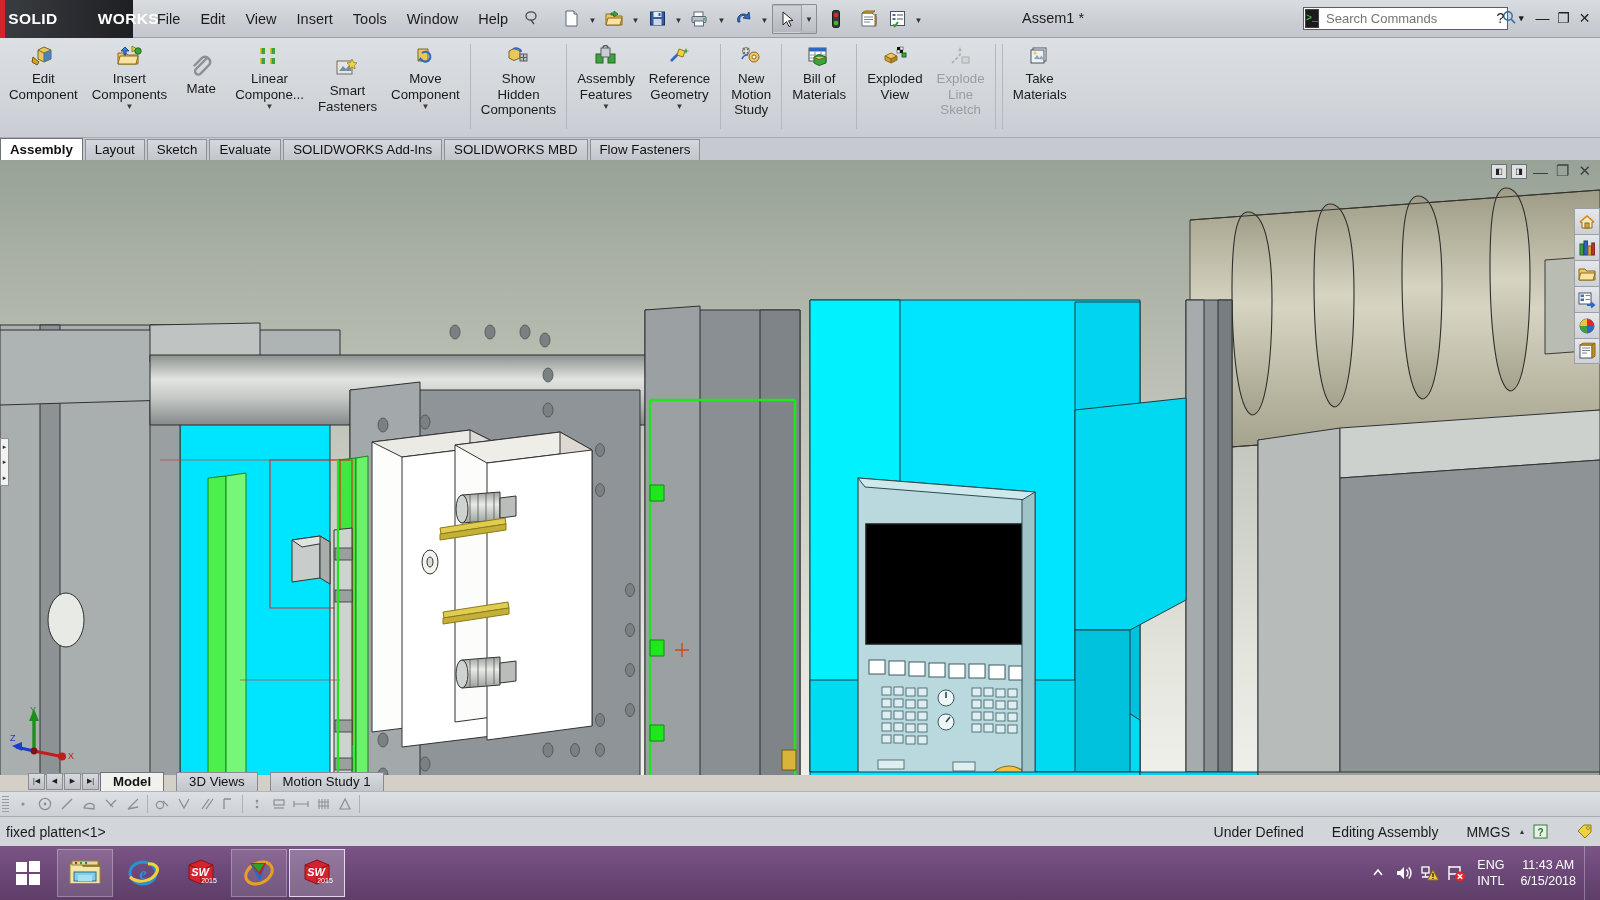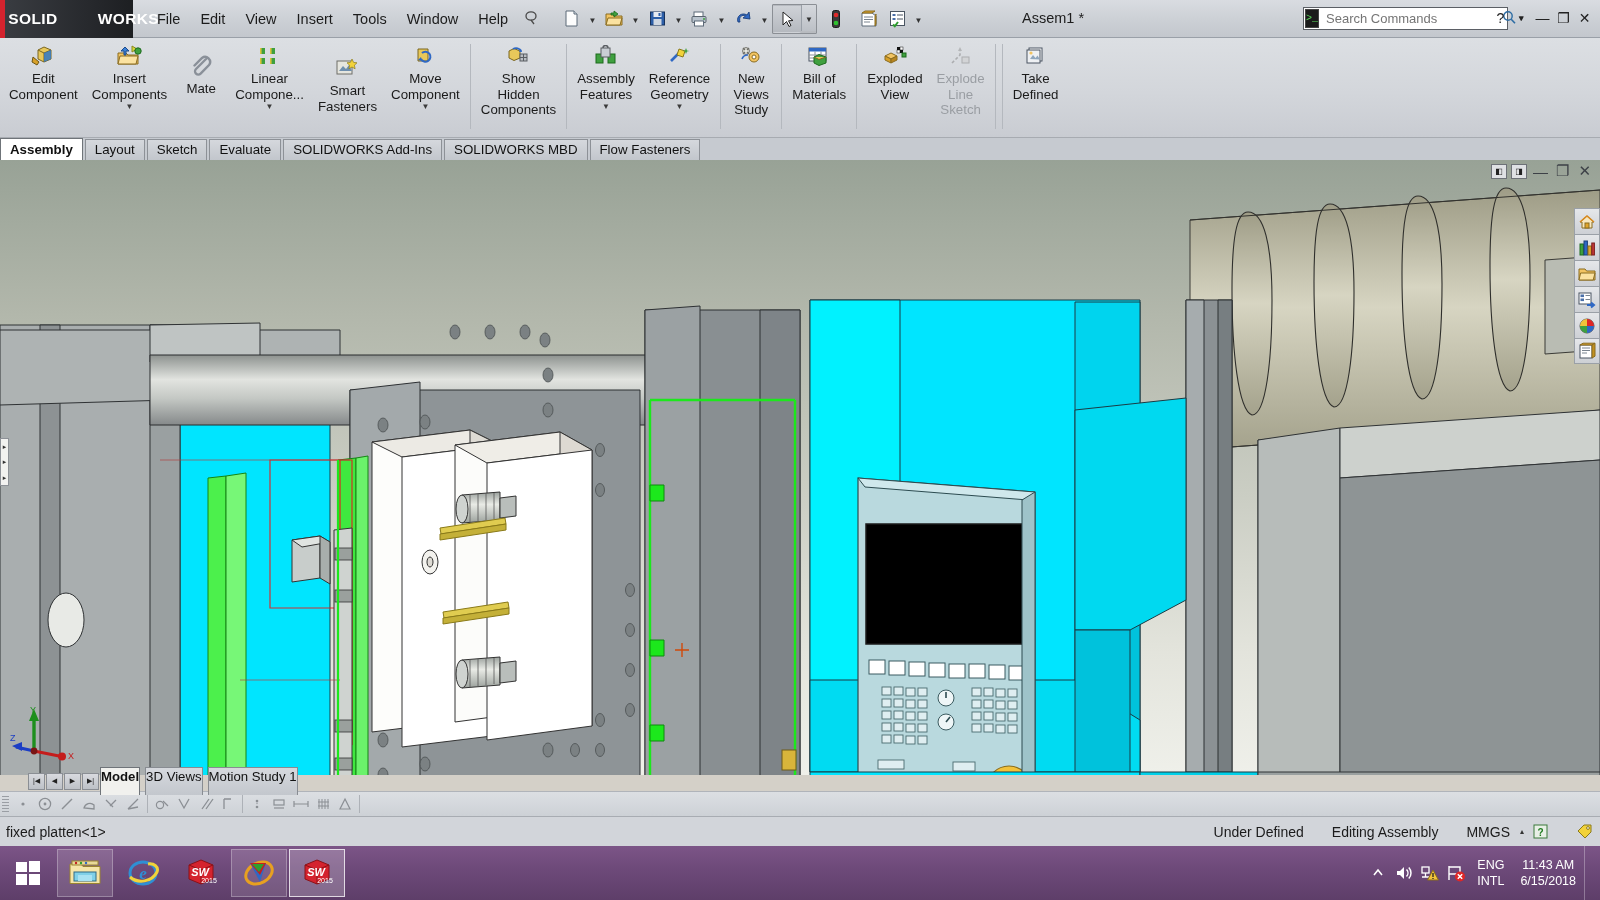--- a/index.html
+++ b/index.html
@@ -156,22 +156,22 @@
     display:flex; align-items:center; padding-left:28px; z-index:25;
   }
   .navbtns { display:flex; }
   .navbtns .nb {
     width:17px; height:17px; border:1px solid #8a8e94;
     background:linear-gradient(to bottom,#d8dadf,#bdc1c7);
     display:flex; align-items:center; justify-content:center; font-size:7px; color:#222;
     margin-right:1px;
   }
   .dtab {
-    height:28px; line-height:18px; padding:0 0; font-size:13.2px; color:#111;
-    border:1px solid #888c92; border-bottom:none; margin-right:5px;
+    height:19px; line-height:18px; padding:0 12px; font-size:13.2px; color:#111;
+    border:1px solid #888c92; border-bottom:none; margin-right:12px;
     background:linear-gradient(to bottom,#d6d9de,#c3c7cd);
   }
   .dtab.sel { background:#f1f1ee; font-weight:bold; border-color:#6f7479; }
 
   
   .sketchstrip {
     position:absolute; top:791px; left:0; width:1600px; height:25px;
     background:linear-gradient(to bottom,#dcdfe3,#cdd1d6);
     border-top:1px solid #b0b4ba; display:flex; align-items:center;
   }
@@ -482,21 +482,21 @@
         <div class="ricon">
           <svg width="26" height="22" viewBox="0 0 26 22">
               <circle cx="16" cy="12" r="5" fill="#f2c462" stroke="#8a6c21"></circle>
               <circle cx="16" cy="12" r="2" fill="#fff" stroke="#8a6c21"></circle>
               <circle cx="8" cy="6" r="3.4" fill="#e8e8e0" stroke="#6e6e68"></circle>
               <path d="M5 3 l2 2 M11 3 l-2 2 M5 9 l2-2 M11 9 l-2-2" stroke="#6e6e68" stroke-width="1.4"></path>
               <path d="M4 14 a6 6 0 0 1 6-4" fill="none" stroke="#2f68c4" stroke-width="1.6"></path>
             </svg>
         </div>
         <div class="rlabel">New
-Views
+Motion
 Study</div>
       </div>
     </div>
 
     <div class="rsep"></div>
 
     <div class="rgroup">
       <div class="rbtn">
         <div class="ricon">
           <svg width="26" height="22" viewBox="0 0 26 22">
@@ -558,21 +558,21 @@
       <div class="rbtn">
         <div class="ricon">
           <svg width="26" height="22" viewBox="0 0 26 22">
               <rect x="6" y="3" width="13" height="13" fill="#fff" stroke="#4a5562"></rect>
               <rect x="4" y="5" width="13" height="13" fill="#eef0f3" stroke="#4a5562"></rect>
               <path d="M7 14 l3-4 2.5 3 2-2.5 2.5 4z" fill="#8fa6bd"></path>
               <circle cx="8" cy="8" r="1.6" fill="#f2c462"></circle>
             </svg>
         </div>
         <div class="rlabel">Take
-Defined</div>
+Materials</div>
       </div>
     </div>
   </div>
 
   <div class="cmdtabs">
     <div class="ctab sel">Assembly</div>
     <div class="ctab">Layout</div>
     <div class="ctab">Sketch</div>
     <div class="ctab">Evaluate</div>
     <div class="ctab">SOLIDWORKS Add-Ins</div>

